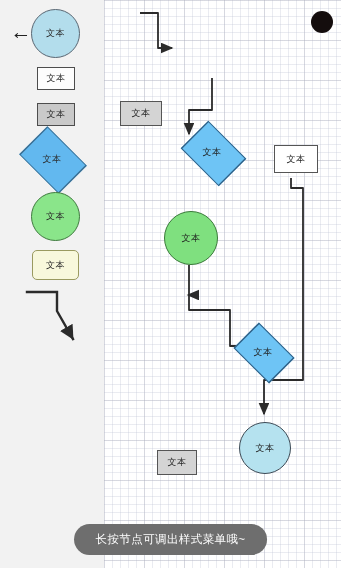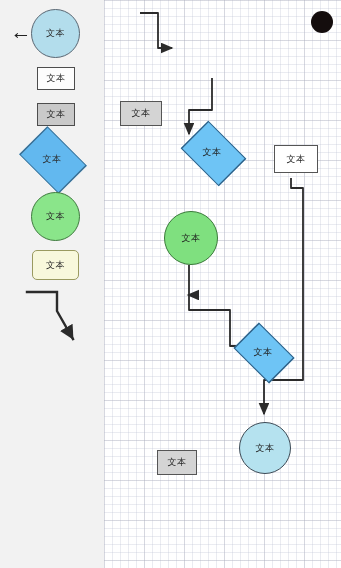--- a/index.html
+++ b/index.html
@@ -189,14 +189,15 @@
       <span>文本</span>
     </div>
 
     <div class="node n-rect-gray" style="left:53px;top:450px;width:38px;height:23px;">
       <span>文本</span>
     </div>
   </div>
 
   <div id="dot-black"></div>
 
+  <div id="toast">长按节点可调出样式菜单哦~</div>
 
 </div>
 
 </body></html>

